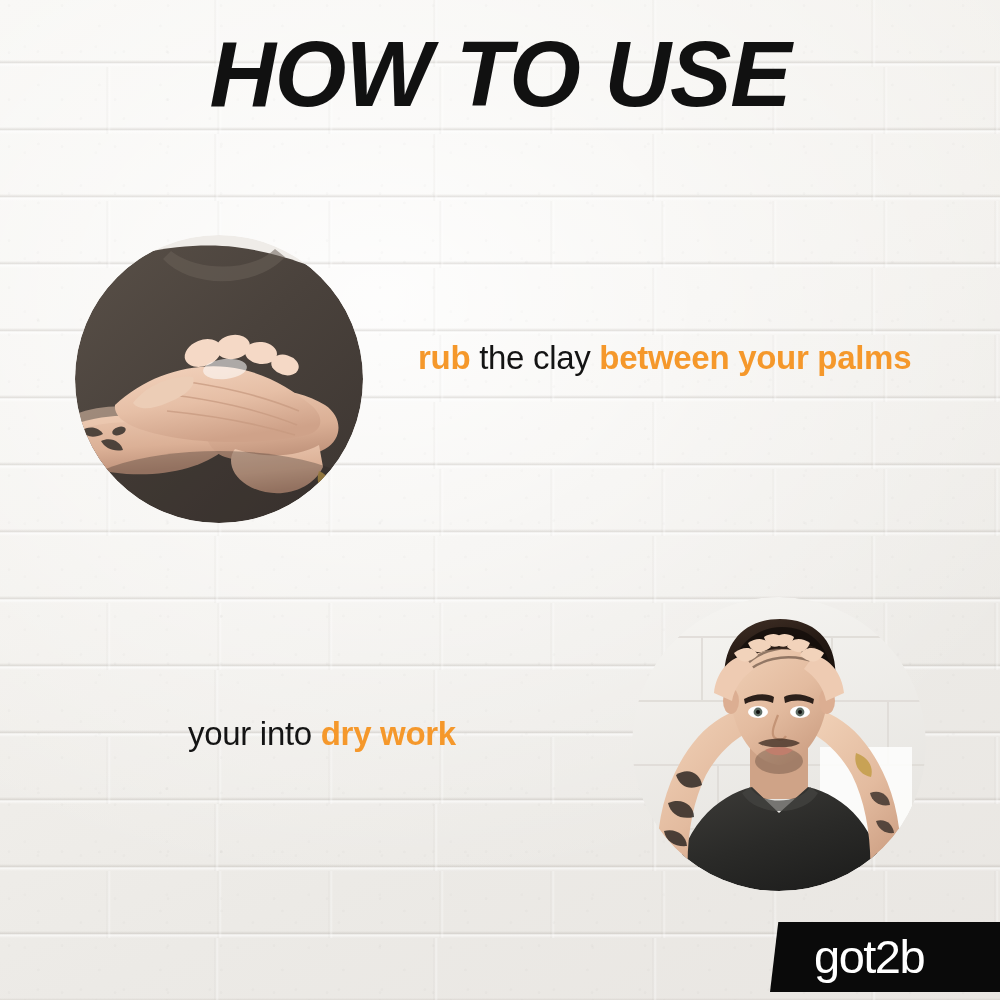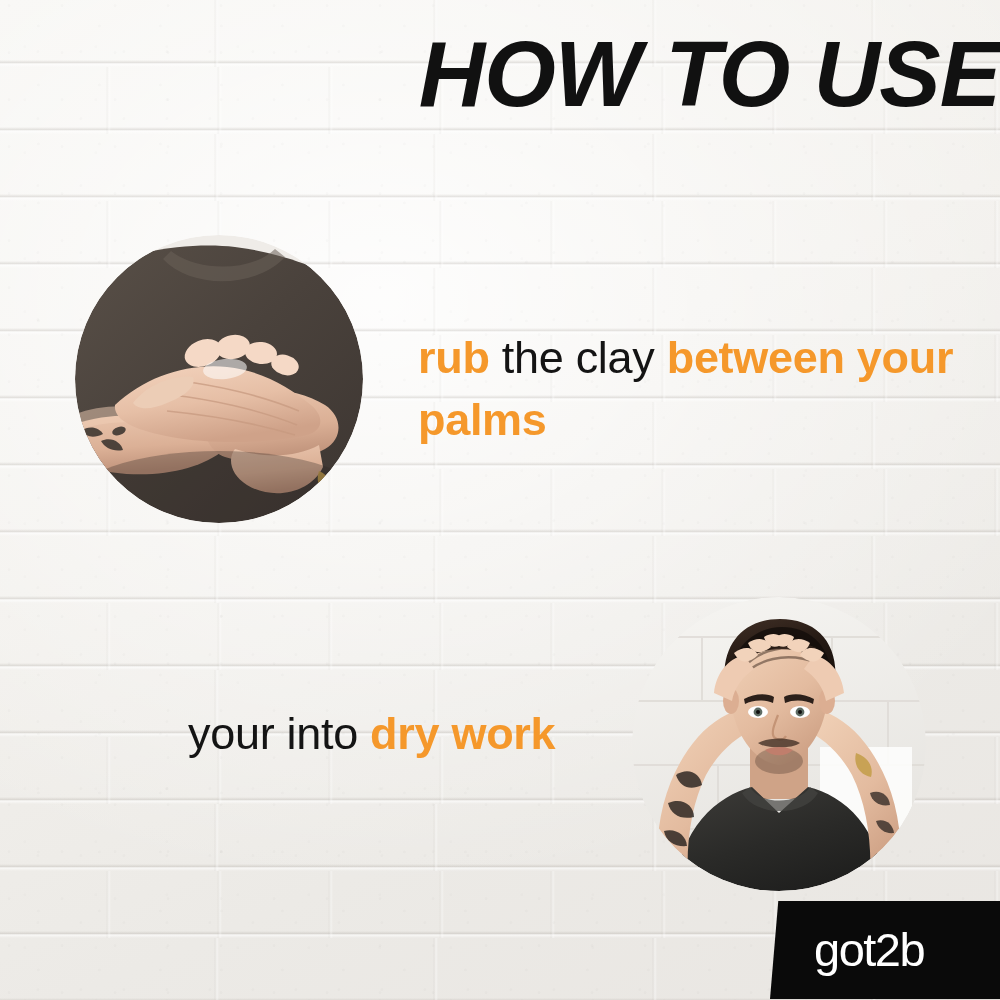--- a/index.html
+++ b/index.html
@@ -73,21 +73,21 @@
       radial-gradient(circle at 88% 77%, rgba(0,0,0,.020) 0 1px, transparent 2px),
       radial-gradient(circle at 35% 88%, rgba(0,0,0,.016) 0 1px, transparent 2px);
     background-size:53px 47px, 61px 59px, 43px 67px, 71px 53px;
     opacity:.9;
   }
 
   
   .headline{
     position:absolute;
     top:28px; left:0; width:1000px;
-    text-align:right;
+    text-align:center;
     font-size:92px;
     line-height:1;
     font-weight:bold;
     font-style:italic;
     letter-spacing:-1px;
     color:#111111;
     white-space:nowrap;
   }
 
   
@@ -97,36 +97,36 @@
     overflow:hidden;
   }
   .photo svg{ display:block; width:100%; height:100%; }
 
   #photo-hands{ left:75px;  top:235px; width:288px; height:288px; }
   #photo-hair { left:632px; top:597px; width:294px; height:294px; }
 
   
   .caption{
     position:absolute;
-    font-size:45px;
+    font-size:33px;
     line-height:62px;
     color:#141414;
     letter-spacing:-.3px;
   }
   .caption .em{ color:#F5982B; font-weight:bold; }
   .caption .plain{ color:#141414; font-weight:normal; }
 
   #caption-1{ left:418px; top:327px; width:540px; }
   #caption-2{ left:188px; top:703px; width:470px; white-space:nowrap; }
 
   
   .logo{
     position:absolute;
-    left:770px; top:901px;
-    width:230px; height:98px;
+    left:770px; top:922px;
+    width:230px; height:70px;
     background:#0a0a0a;
     clip-path:polygon(3.6% 0%, 100% 0%, 100% 100%, 0% 100%);
     overflow:hidden;
   }
   .logo-text{
     position:absolute;
     left:44px; top:50%;
     transform:translateY(-52%);
     color:#ffffff;
     font-size:47px;

